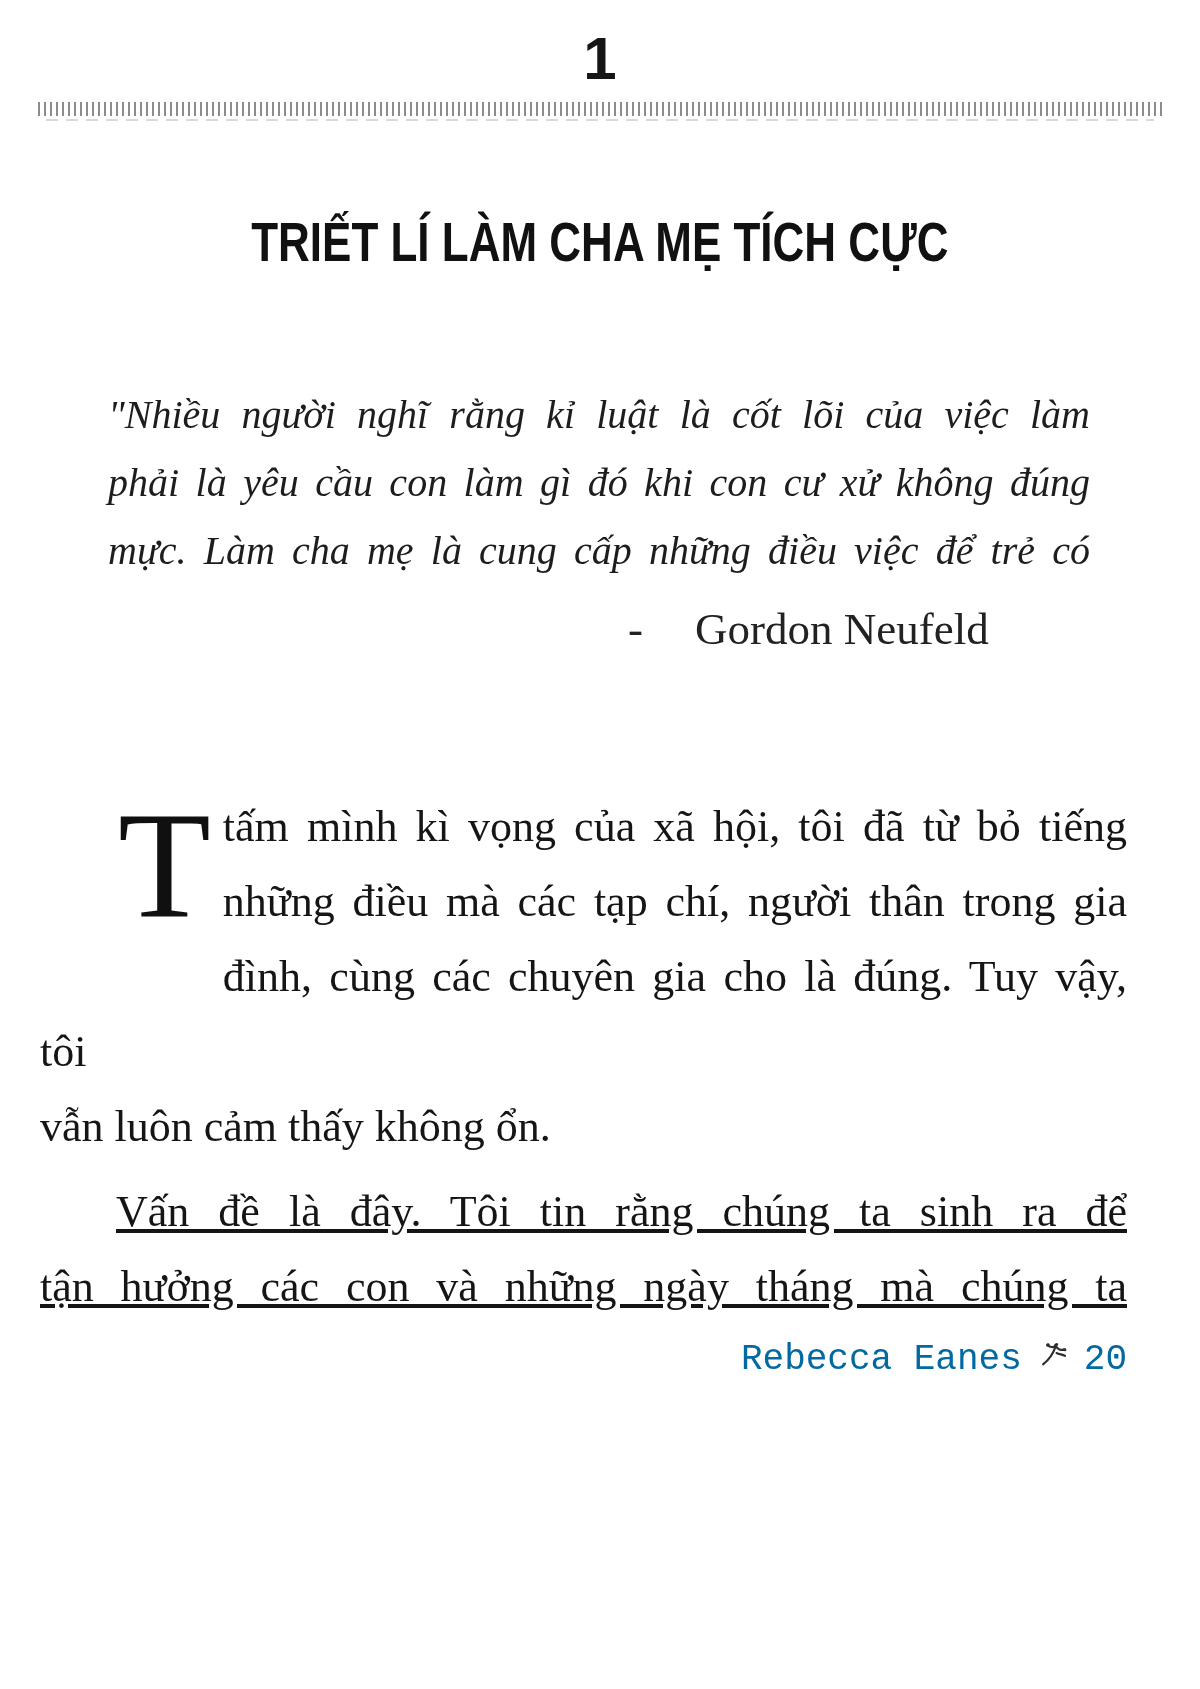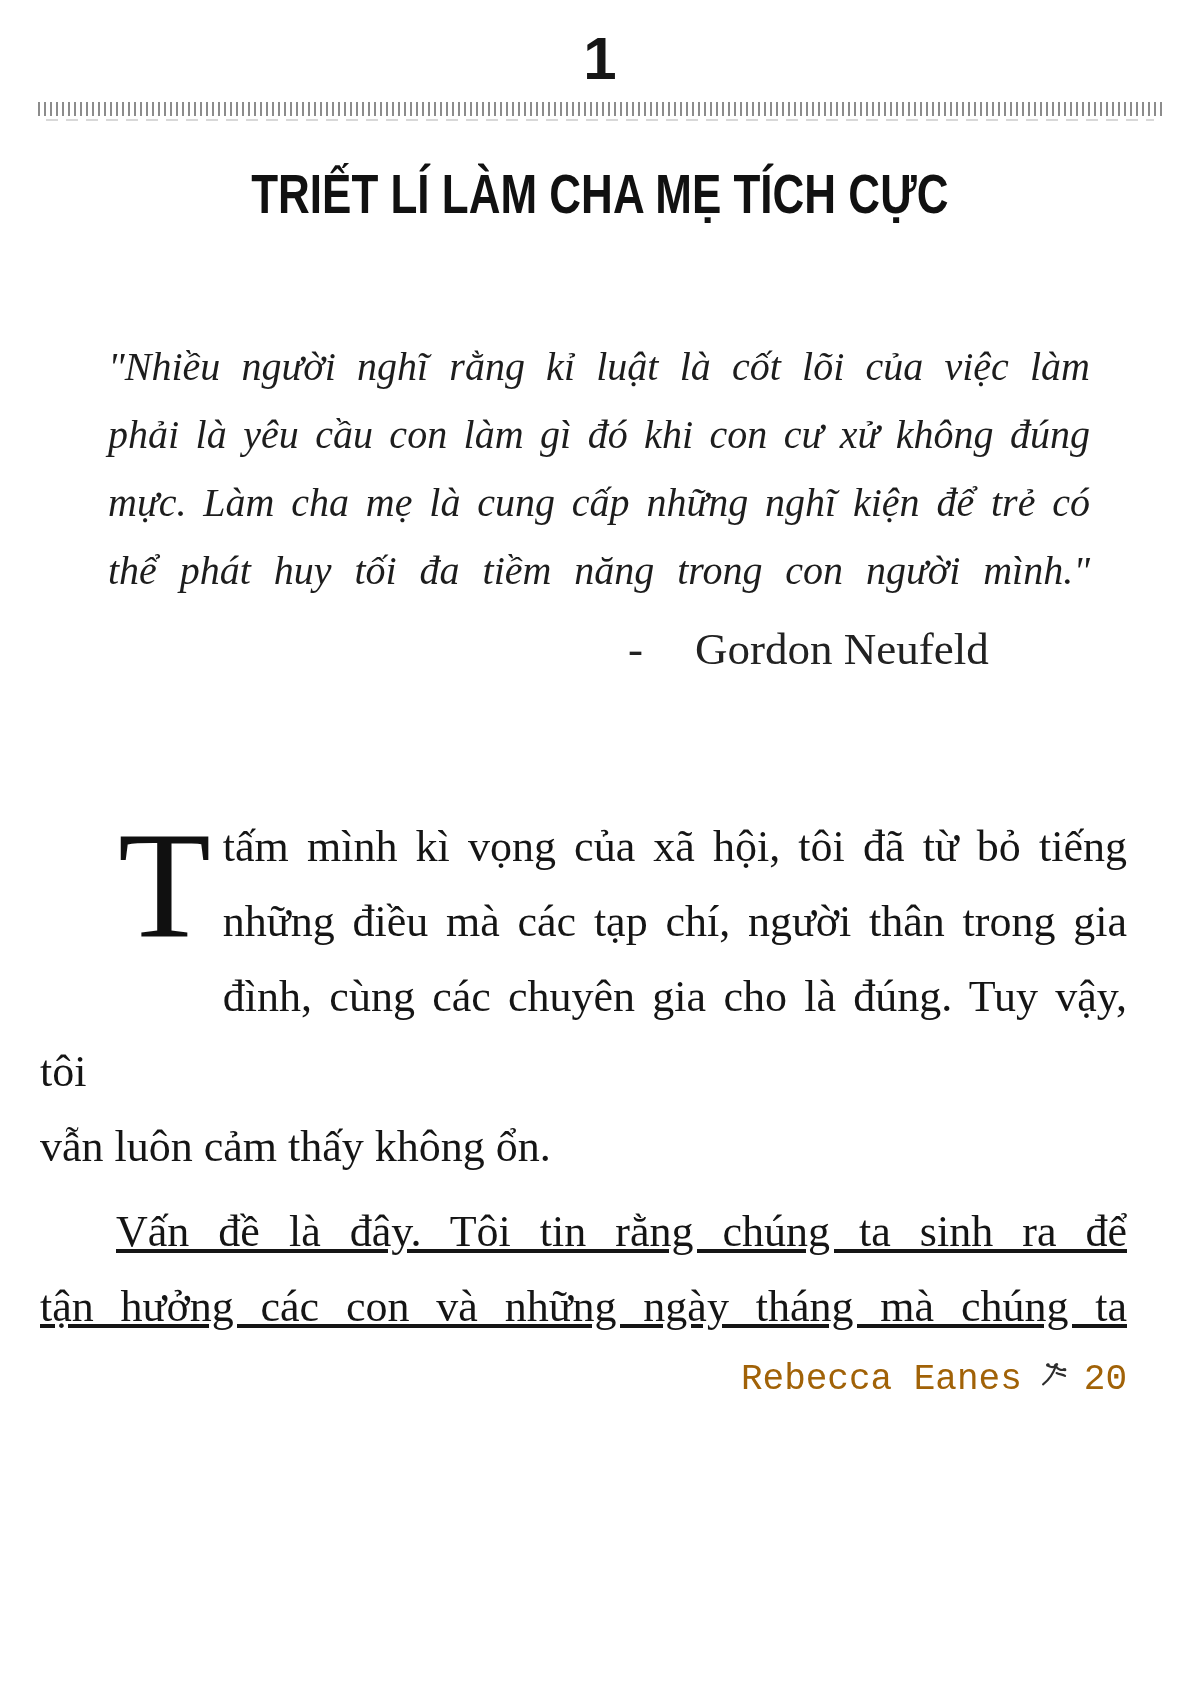--- a/index.html
+++ b/index.html
@@ -21,21 +21,21 @@
     margin:6px 38px 0 38px;
     height:14px;
     background:repeating-linear-gradient(to right, #8c8c8c 0 2px, rgba(0,0,0,0) 2px 6px);
   }
   .rule-faint {
     margin:3px 46px 0 46px;
     height:2px;
     background:repeating-linear-gradient(to right, #d8d8d8 0 12px, rgba(0,0,0,0) 12px 20px);
   }
   .chapter-title {
-    margin-top:36px;
+    margin-top:84px;
     text-align:center;
     font-family:"Liberation Sans", sans-serif;
     font-weight:600;
     font-size:55px; line-height:74px;
     color:#111;
     white-space:nowrap;
   }
   .chapter-title .condense {
     display:inline-block;
     transform:scaleX(0.80);
@@ -80,41 +80,40 @@
   .footer {
     margin-top:12px;
     padding-right:73px;
     display:flex;
     justify-content:flex-end;
     align-items:center;
     gap:14px;
     font-family:"Liberation Mono", monospace;
     font-size:36px;
     line-height:46px;
-    color:#a16207;
+    color:#0369a1;
   }
   .fleuron { display:inline-block; }
 </style>
 </head>
 <body>
 
 <div class="chapter-num">1</div>
 
 <div class="rule"></div>
 <div class="rule-faint"></div>
 
 <div class="chapter-title">
   <span class="condense">TRIẾT LÍ LÀM CHA MẸ TÍCH CỰC</span>
 </div>
 
 <div class="epigraph">
   <div class="qline">"Nhiều người nghĩ rằng kỉ luật là cốt lõi của việc làm</div>
   <div class="qline">phải là yêu cầu con làm gì đó khi con cư xử không đúng</div>
-  <div class="qline">mực. Làm cha mẹ là cung cấp những nghĩ kiện để trẻ có</div>
-  <div class="qline">thể phát huy tối đa tiềm năng trong con người mình."</div>
+  <div class="qline">mực. Làm cha mẹ là cung cấp những điều việc để trẻ có</div>
 </div>
 
 <div class="attribution">
   <span>-</span>
   <span>Gordon Neufeld</span>
 </div>
 
 <div class="bodytext">
   <div class="para1">
     <span class="dropcap">T</span>

